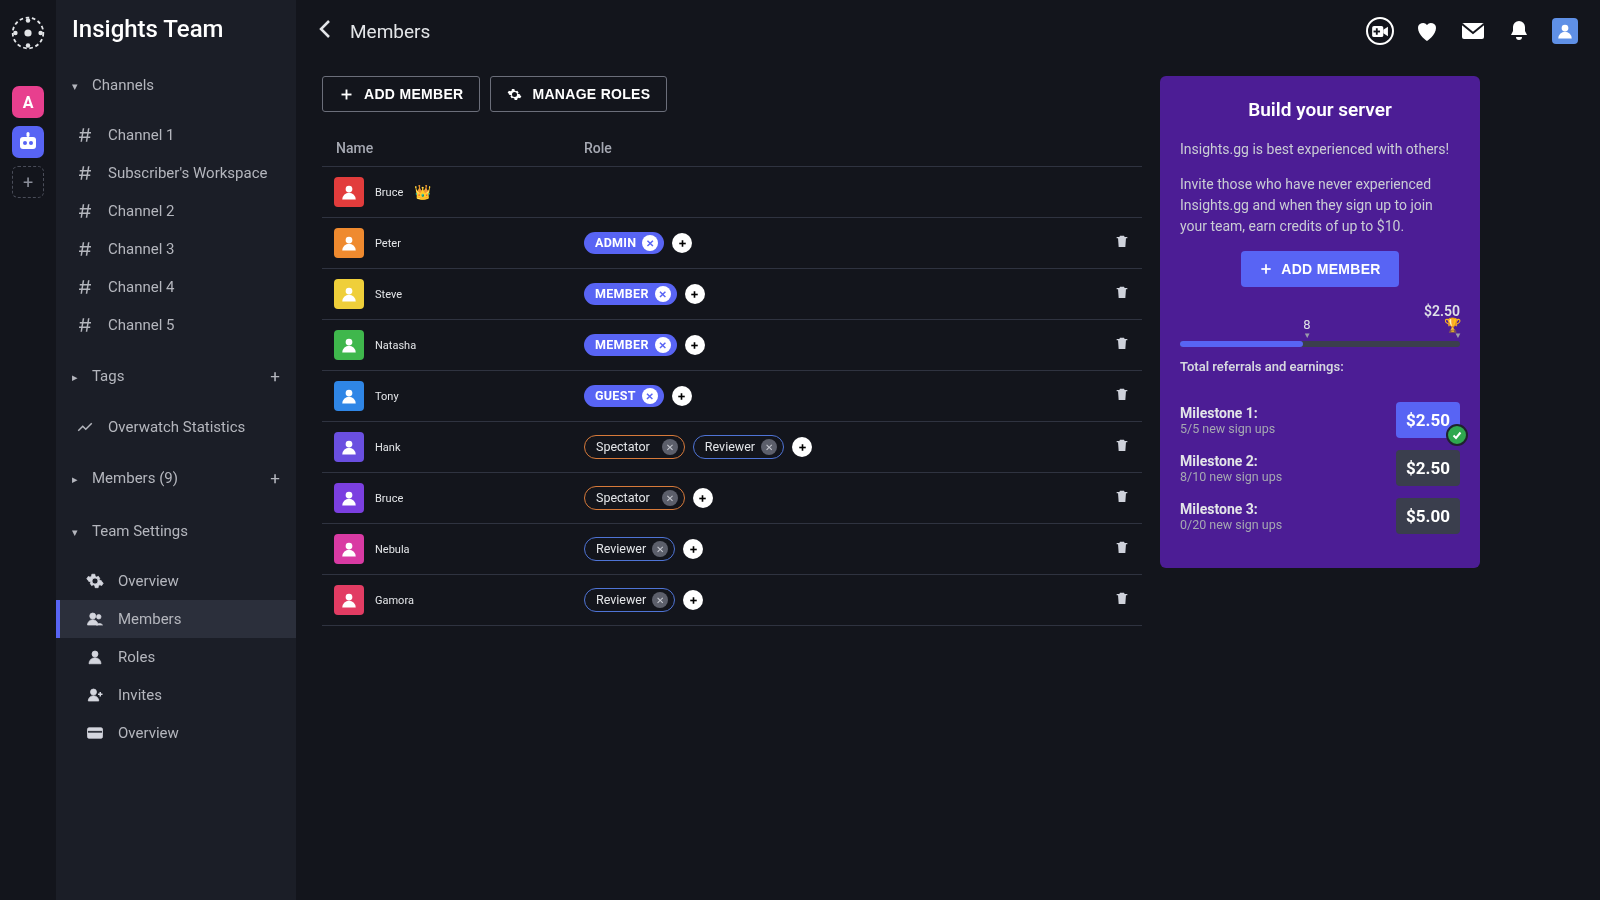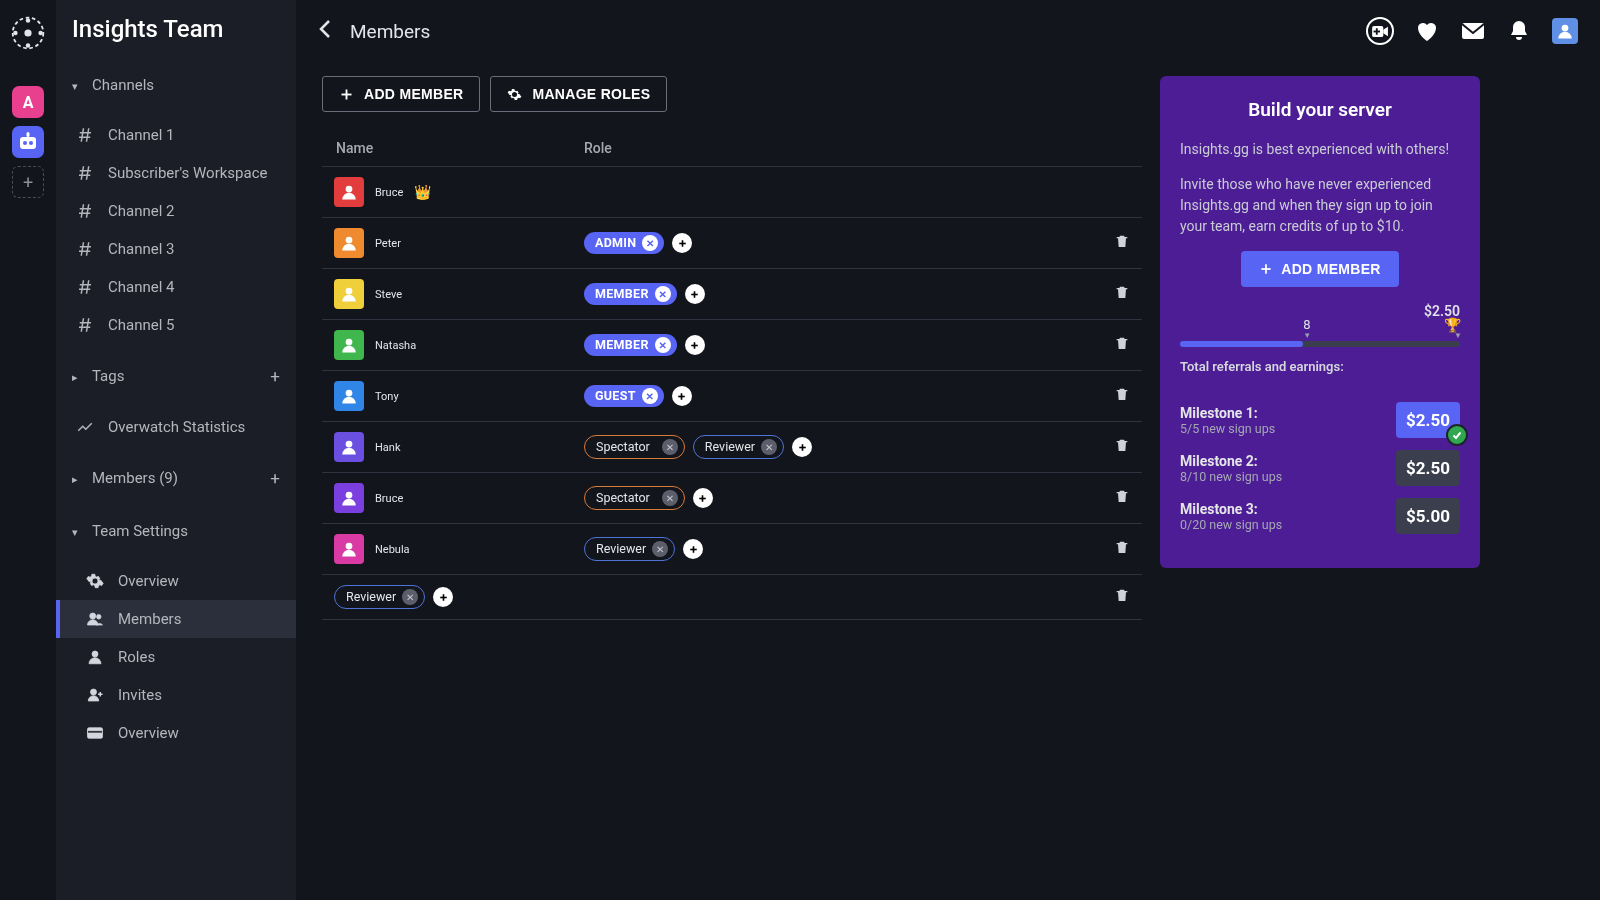--- a/index.html
+++ b/index.html
@@ -581,20 +581,30 @@
                   <line x1="12" y1="6" x2="12" y2="18" stroke="#000" stroke-width="3"></line>
                   <line x1="6" y1="12" x2="18" y2="12" stroke="#000" stroke-width="3"></line>
                 </svg>
               </span>
             </div>
     <div class="col-del"><span class="trash"><svg viewBox="0 0 24 24" fill="#cfd2db">
                   <path d="M6 7h12l-1 14H7L6 7zm3-3h6l1 2H8l1-2zM4 6h16v2H4z"></path>
                 </svg></span></div>
           </div>
           <div class="mrow">
+    <div class="col-name">
+      <span class="avatar-sq" style="background:#e23c63">
+                <svg viewBox="0 0 24 24">
+                  <circle cx="12" cy="8" r="4.5" fill="#fff"></circle>
+                  <path d="M3 22a9 9 0 0 1 18 0z" fill="#fff"></path>
+                </svg>
+              </span>
+      <span class="mname">Gamora</span>
+
+    </div>
     <div class="col-role">
               <span class="role-pill outline blue">
                 <span>Reviewer</span>
                 <span class="pill-x">✕</span>
               </span>
               <span class="add-role">
                 <svg viewBox="0 0 24 24">
                   <line x1="12" y1="6" x2="12" y2="18" stroke="#000" stroke-width="3"></line>
                   <line x1="6" y1="12" x2="18" y2="12" stroke="#000" stroke-width="3"></line>
                 </svg>

